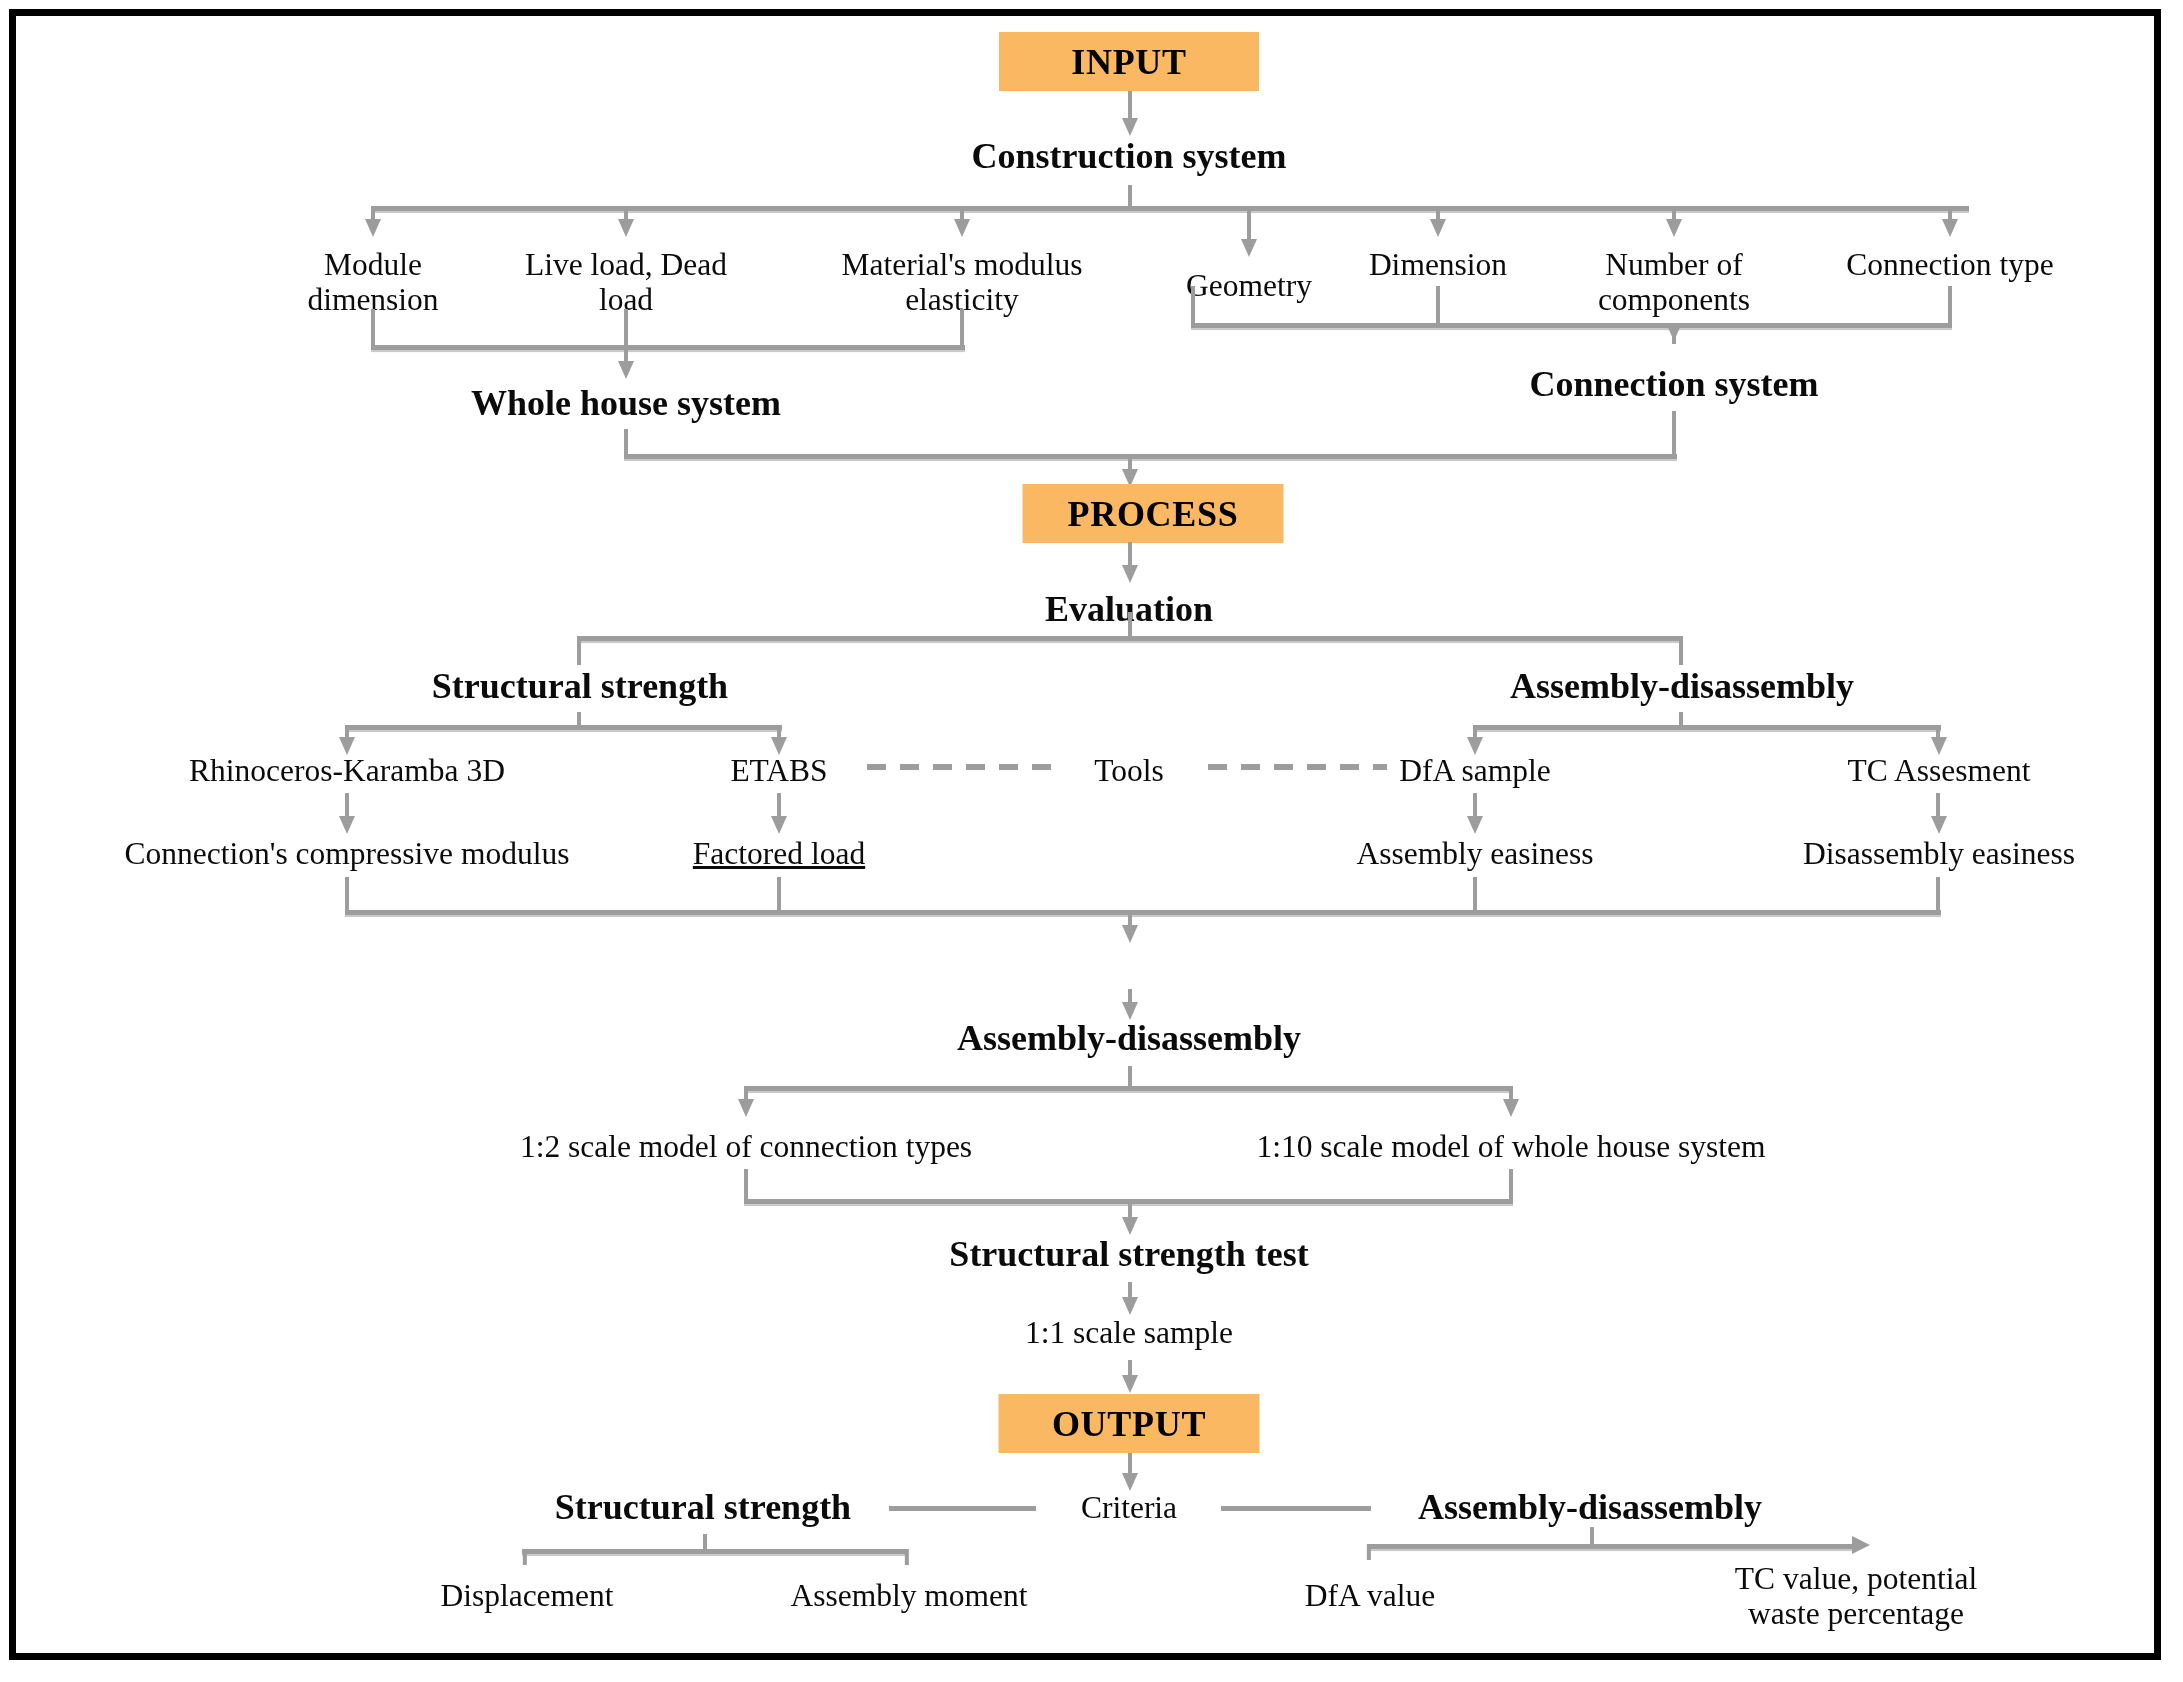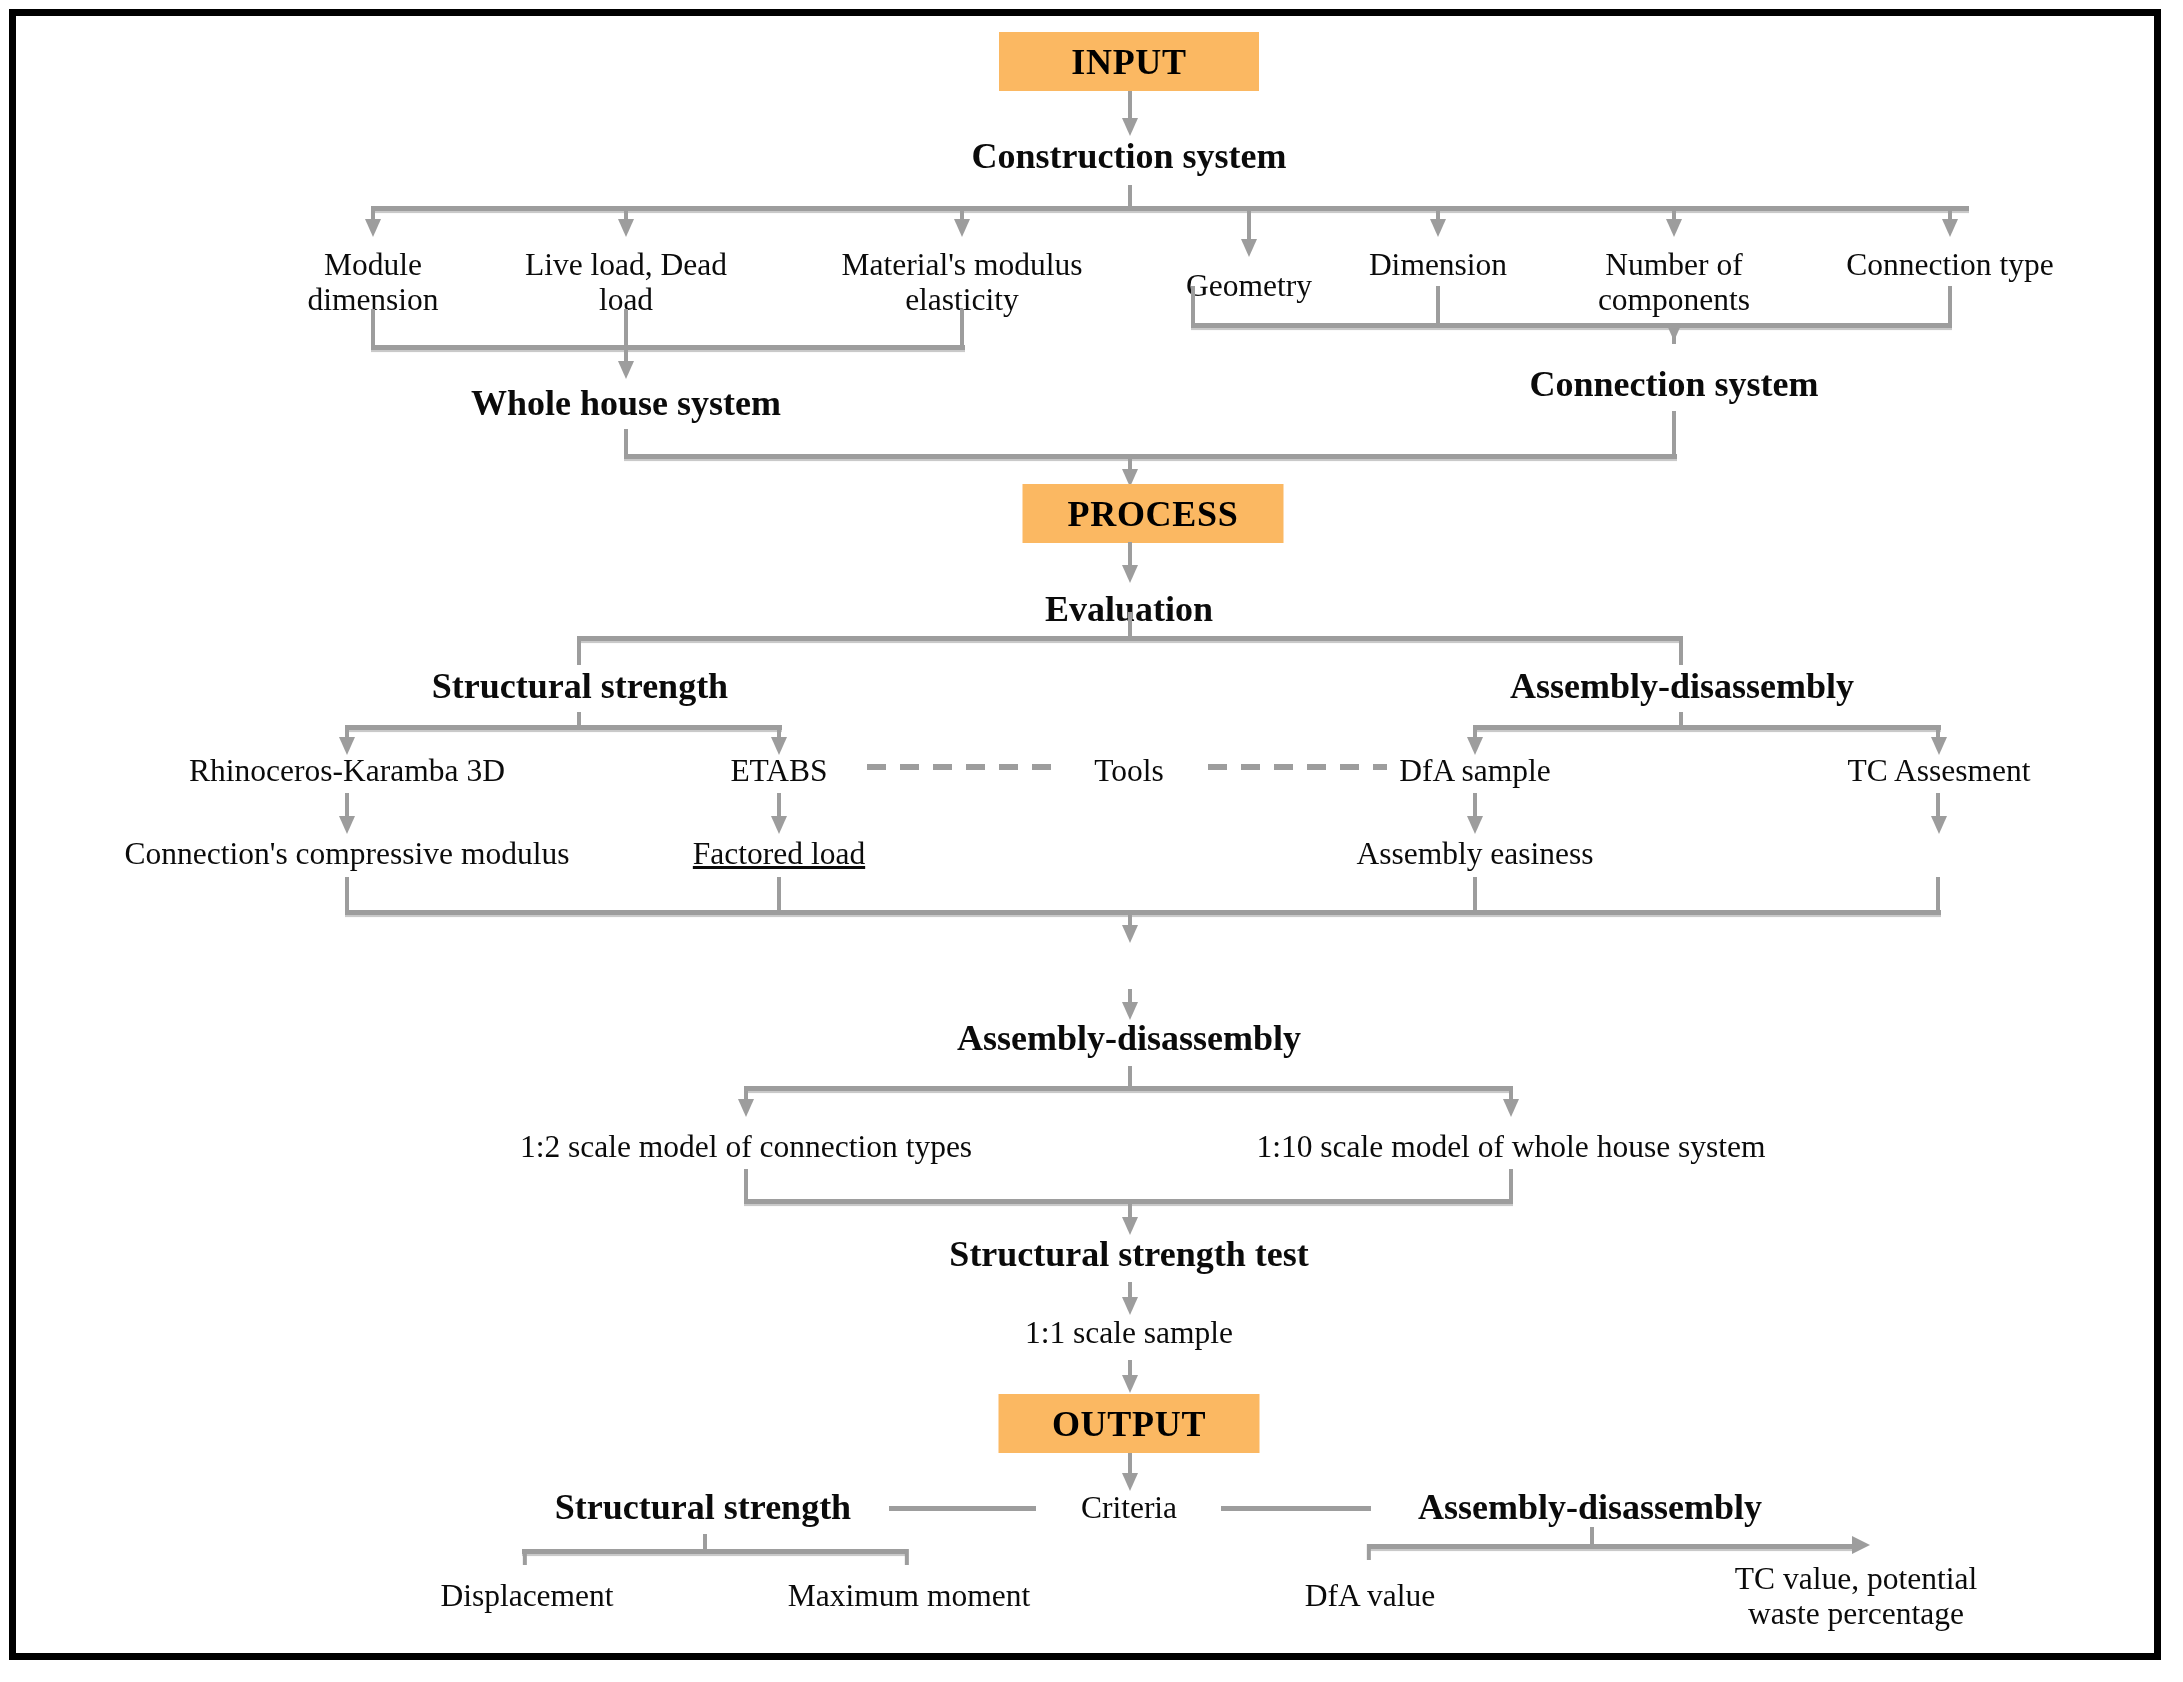--- a/index.html
+++ b/index.html
@@ -184,20 +184,21 @@
   <div class="vbar" style="left:777px;top:793px;height:27px;"></div>
   <div class="arrow-d" style="left:779px;top:816px;"></div>
   <div class="vbar" style="left:1473px;top:793px;height:27px;"></div>
   <div class="arrow-d" style="left:1475px;top:816px;"></div>
   <div class="vbar" style="left:1936px;top:793px;height:27px;"></div>
   <div class="arrow-d" style="left:1939px;top:816px;"></div>
 
   <div class="node n-reg" style="left:347px;top:836px;width:644px;">Connection's compressive modulus</div>
   <div class="node n-reg" style="left:779px;top:836px;width:301px;text-decoration:underline;">Factored load</div>
   <div class="node n-reg" style="left:1475px;top:836px;width:401px;">Assembly easiness</div>
+  <div class="node n-reg" style="left:1939px;top:836px;width:458px;">Disassembly easiness</div>
 
   <div class="vbar" style="left:345px;top:877px;height:37px;"></div>
   <div class="vbar" style="left:777px;top:877px;height:37px;"></div>
   <div class="vbar" style="left:1473px;top:877px;height:37px;"></div>
   <div class="vbar" style="left:1936px;top:877px;height:37px;"></div>
   <div class="hbar sh" style="left:345px;top:910px;width:1596px;"></div>
   <div class="vbar" style="left:1128px;top:915px;height:15.7px;"></div>
   <div class="arrow-d" style="left:1130px;top:925px;"></div>
 
 
@@ -249,19 +250,19 @@
   <div class="cap" style="left:525px;top:1549px;height:15.7px;"></div>
   <div class="cap" style="left:907px;top:1549px;height:15.7px;"></div>
   <div class="vbar" style="left:703px;top:1534px;height:18.6px;"></div>
 
   <div class="hbar sh" style="left:1367px;top:1544px;width:487px;"></div>
   <div class="cap" style="left:1369px;top:1544px;height:15.7px;"></div>
   <div class="vbar" style="left:1590px;top:1527px;height:18.6px;"></div>
   <div class="arrow-r" style="left:1852px;top:1536px;"></div>
 
   <div class="node n-reg" style="left:527px;top:1578px;width:358px;">Displacement</div>
-  <div class="node n-reg" style="left:909px;top:1578px;width:429px;">Maximum moment</div>
+  <div class="node n-reg" style="left:909px;top:1578px;width:429px;">Assembly moment</div>
   <div class="node n-reg" style="left:1370px;top:1578px;width:329px;">DfA value</div>
   <div class="node n-reg" style="left:1856px;top:1561px;width:444px;">TC value, potential
 waste percentage</div>
 
 </div>
 
 
 </body></html>

